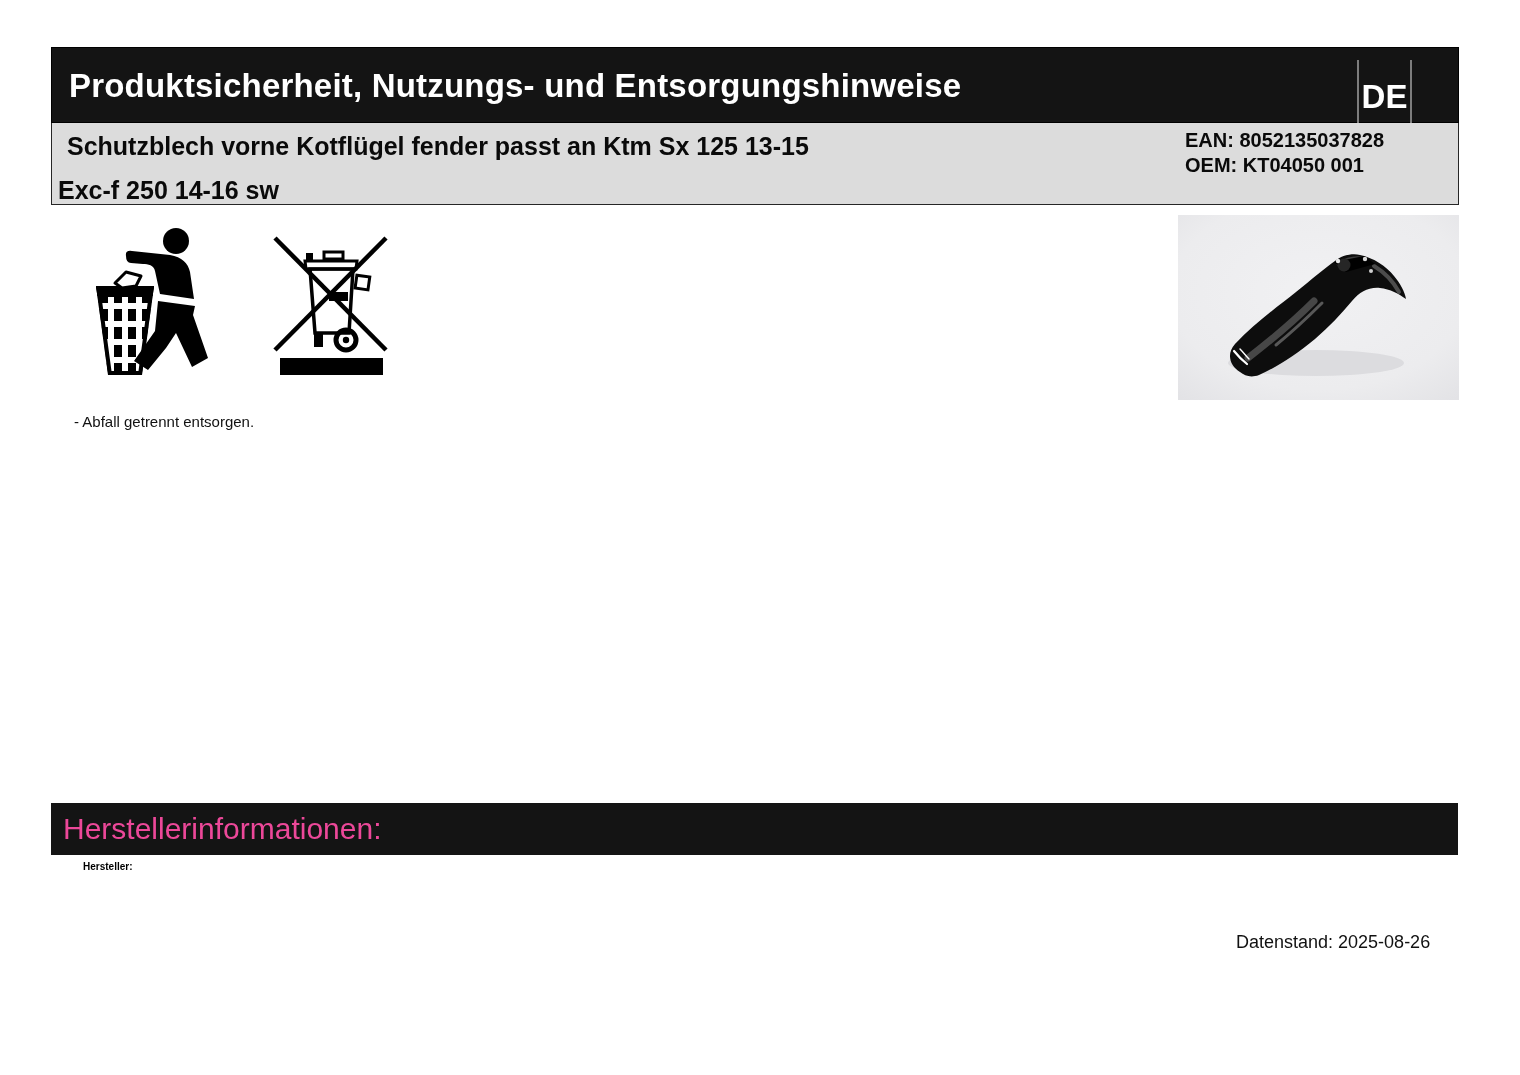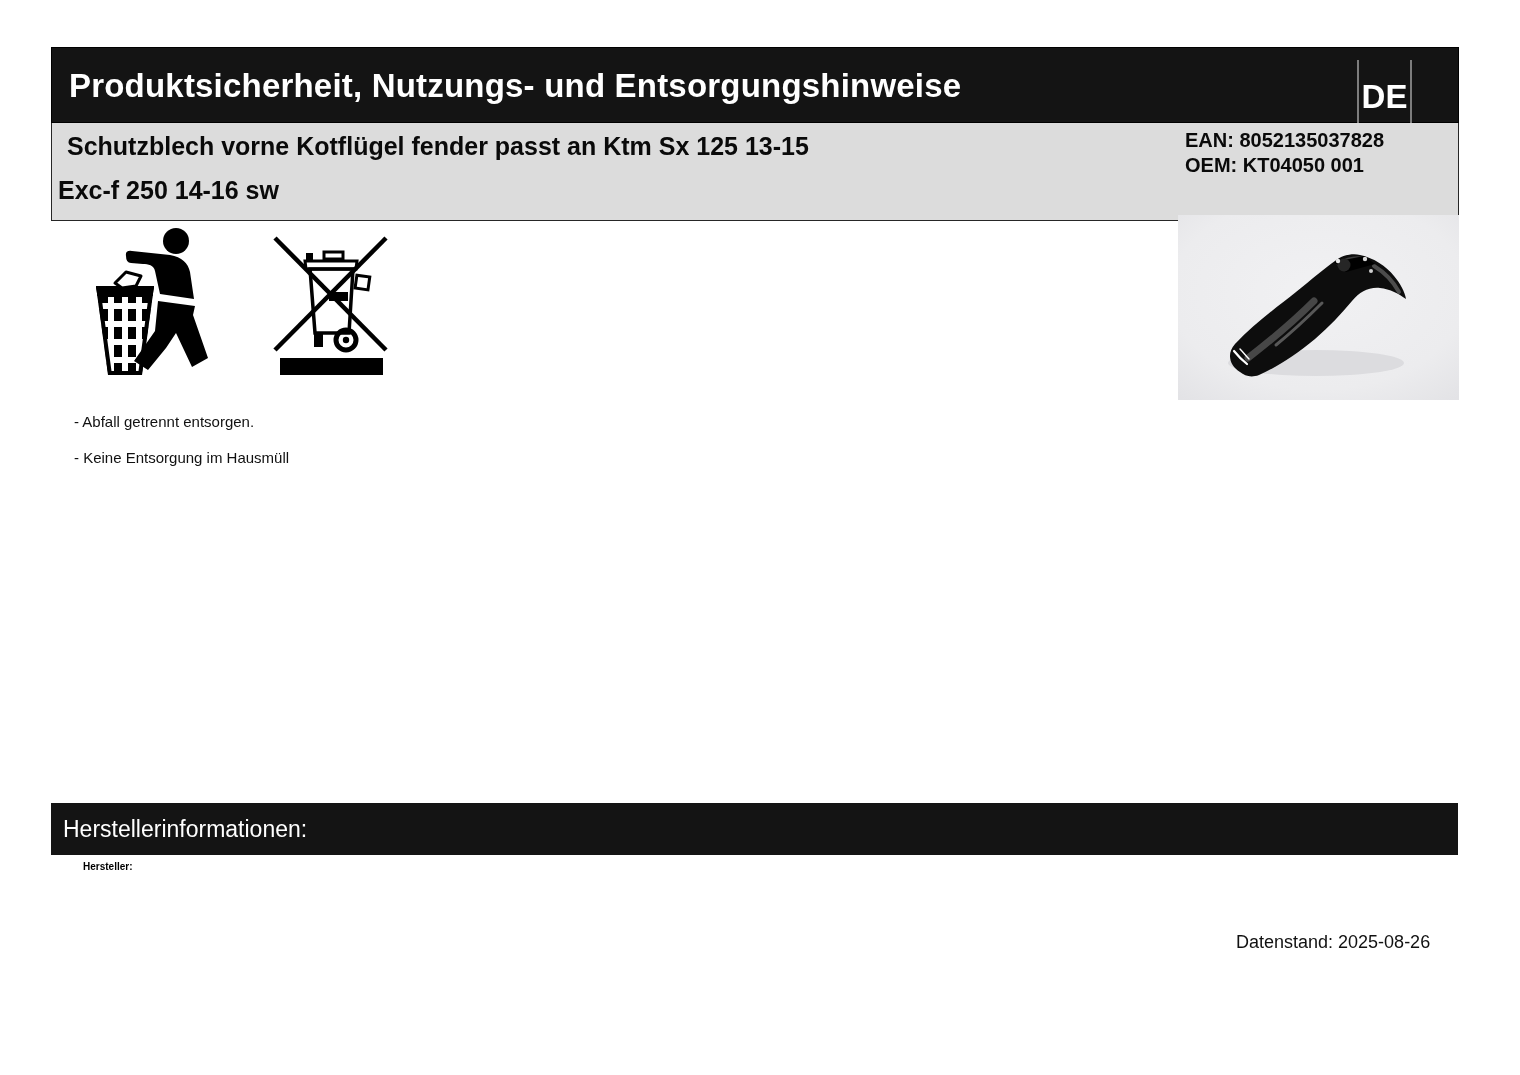--- a/index.html
+++ b/index.html
@@ -28,21 +28,21 @@
   }
   .lang-cell{
     position:absolute;left:1305px;top:12px;width:51px;height:74px;
     border-left:2px solid #7d7d7d;border-right:2px solid #7d7d7d;
     display:flex;align-items:center;justify-content:center;
     color:#fff;font-size:33px;font-weight:bold;
   }
 
   
   .title-bar{
-    position:absolute;left:51px;top:123px;width:1408px;height:98px;
+    position:absolute;left:51px;top:123px;width:1408px;height:82px;
     background:var(--title-bg,#dcdcdc);
     box-sizing:border-box;
     border:1px solid #262626;
     border-top:none;
     padding-left:8px;
   }
   .product-title{
     position:absolute;left:0;top:5px;
     font-weight:bold;font-size:25px;line-height:37px;color:#0a0a0a;
     white-space:nowrap;
@@ -71,21 +71,21 @@
     position:absolute;left:74px;font-size:15px;color:#111;white-space:nowrap;
   }
   .note.n0{top:413px;}
   .note.n1{top:449px;}
 
   
   .mfr-bar{
     position:absolute;left:51px;top:803px;width:1407px;height:52px;
     background:var(--bar-black,#141414);
     display:flex;align-items:center;
-    color:#ffffff;font-size:23px;font-weight:400;
+    color:#ec4899;font-size:30px;font-weight:400;
     padding-left:12px;box-sizing:border-box;
   }
   .mfr-label{
     position:absolute;left:83px;top:861px;
     font-size:10px;font-weight:bold;white-space:nowrap;
   }
   .mfr-value{
     position:absolute;left:260px;top:861px;
     font-size:15px;font-weight:400;white-space:nowrap;
   }
@@ -210,21 +210,20 @@
       <circle cx="160" cy="46" r="2.2" fill="#e9e9e9"></circle>
       <circle cx="187" cy="44" r="2.2" fill="#d9d9d9"></circle>
       <circle cx="193" cy="56" r="2" fill="#cfcfcf"></circle>
 
       <path d="M56 136 C60 141 64 145 69 149" stroke="#ffffff" stroke-width="2.2" fill="none" stroke-linecap="round"></path>
       <path d="M62 134 C65 137 68 141 71 144" stroke="#ffffff" stroke-width="1.4" fill="none" stroke-linecap="round"></path>
     </svg>
   </div>
 
   <div class="note n0">- Abfall getrennt entsorgen.</div>
-  <div class="note n1">- Keine Entsorgung im Hausmüll</div>
 
   <div class="mfr-bar">
     <span>Herstellerinformationen:</span>
   </div>
   <div class="mfr-label">Hersteller:</div>
 
   <div class="datestamp">Datenstand: 2025-08-26</div>
 
 </div>
 

